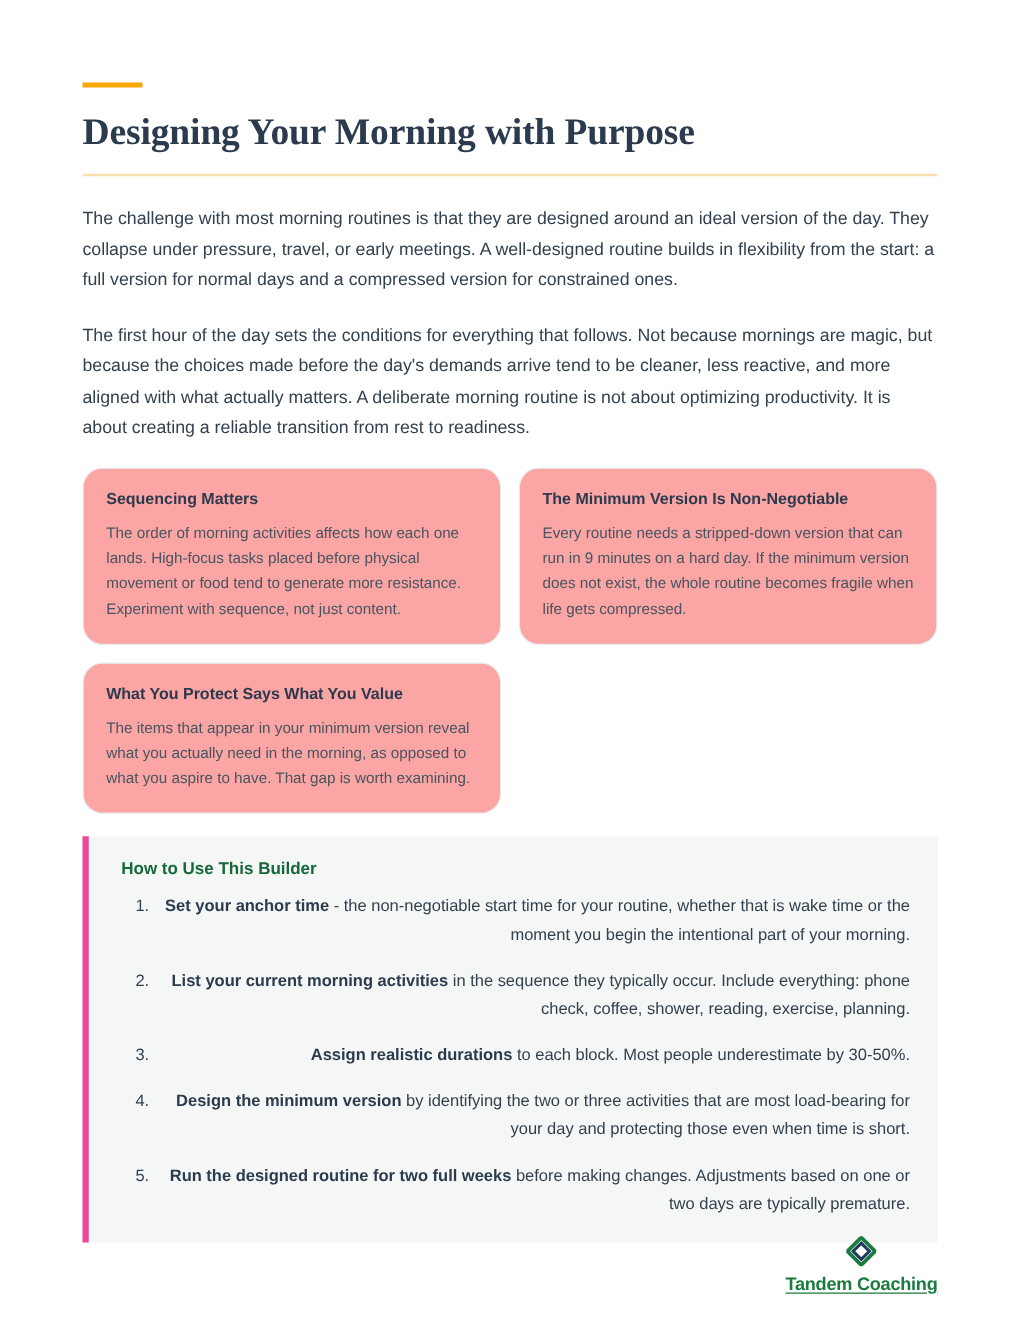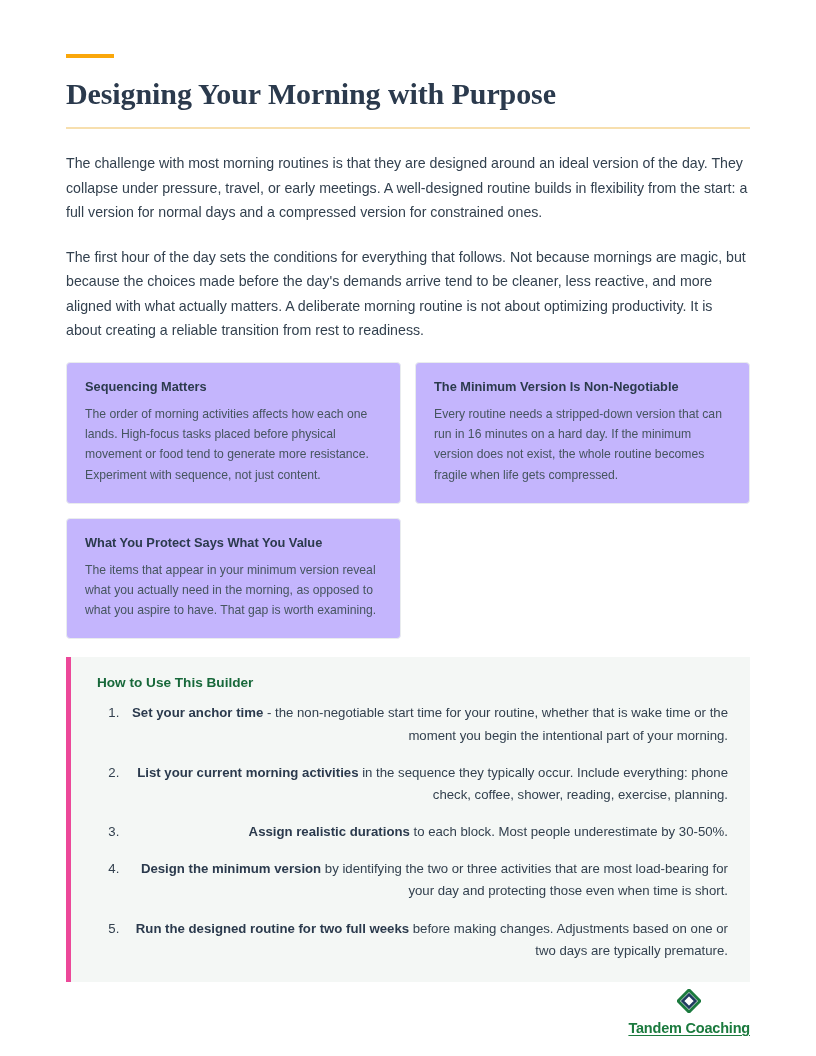--- a/index.html
+++ b/index.html
@@ -19,21 +19,21 @@
     color: #2b3a4d;
     overflow: hidden;
   }
 
   .page {
     position: absolute;
     left: 0;
     top: 0;
     width: 816px;
     height: 1056px;
-    padding: 0 66px;
+    padding: 12px 66px;
   }
 
   
   .accent-bar {
     width: 48px;
     height: 4px;
     background: #faa70a;
     margin-top: 54px;
     margin-bottom: 18px;
   }
@@ -66,23 +66,23 @@
   
   .card-grid {
     display: grid;
     grid-template-columns: 1fr 1fr;
     column-gap: 14px;
     row-gap: 14px;
     margin-top: 10px;
   }
 
   .card {
-    background: #c4b5fd;
+    background: #fca5a5;
     border: 1px solid #e9ecee;
-    border-radius: 4px;
+    border-radius: 16px;
     padding: 16px 18px 18px 18px;
   }
 
   .card-title {
     font-size: 12.8px;
     font-weight: 700;
     color: #2b3a4d;
     margin: 0 0 8px 0;
     line-height: 1.3;
   }
@@ -177,21 +177,21 @@
   <div class="card-grid">
 
     <div class="card">
       <div class="card-title">Sequencing Matters</div>
       <p class="card-body">The order of morning activities affects how each one lands. High-focus tasks placed before physical movement or food tend to generate more resistance. Experiment with sequence, not just content.</p>
     </div>
 
 
     <div class="card">
       <div class="card-title">The Minimum Version Is Non-Negotiable</div>
-      <p class="card-body">Every routine needs a stripped-down version that can run in 16 minutes on a hard day. If the minimum version does not exist, the whole routine becomes fragile when life gets compressed.</p>
+      <p class="card-body">Every routine needs a stripped-down version that can run in 9 minutes on a hard day. If the minimum version does not exist, the whole routine becomes fragile when life gets compressed.</p>
     </div>
 
     <div class="card">
       <div class="card-title">What You Protect Says What You Value</div>
       <p class="card-body">The items that appear in your minimum version reveal what you actually need in the morning, as opposed to what you aspire to have. That gap is worth examining.</p>
     </div>
 
   </div>
 
   <div class="callout">

